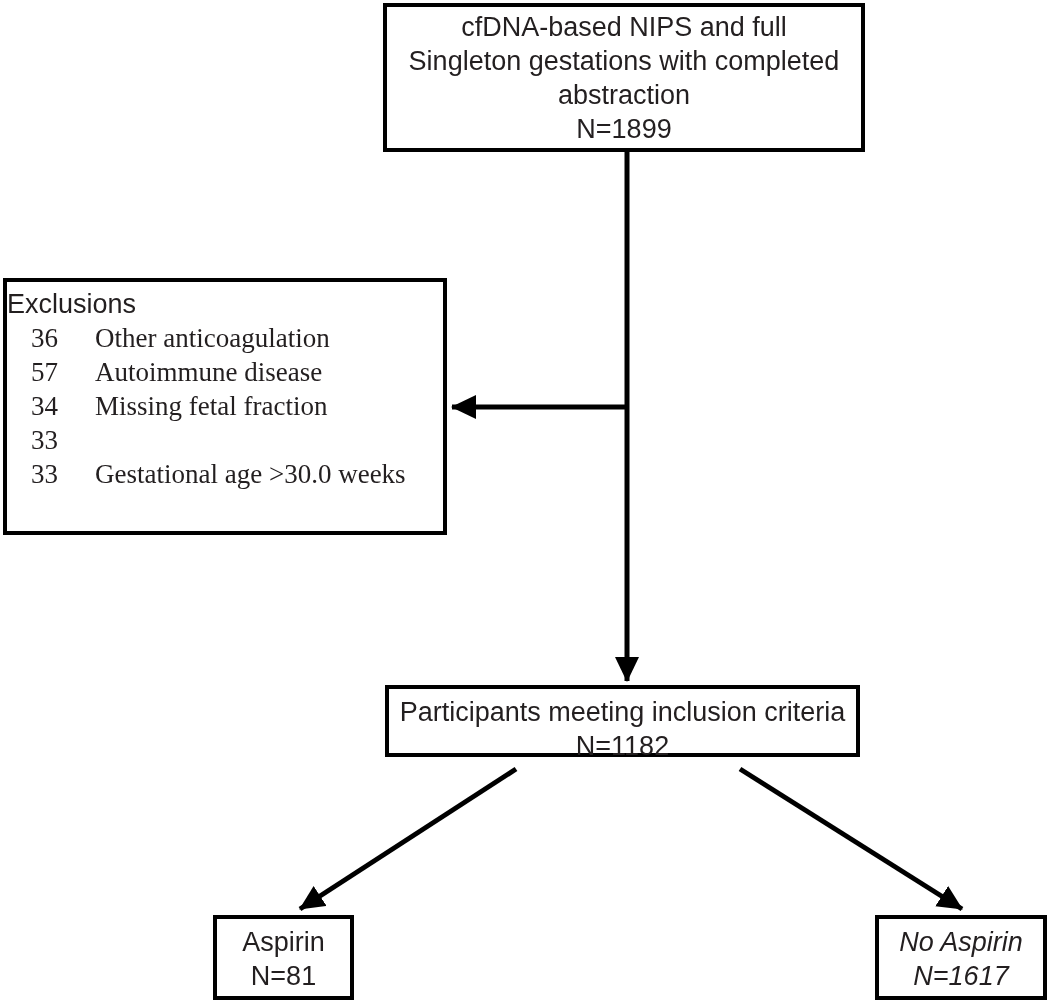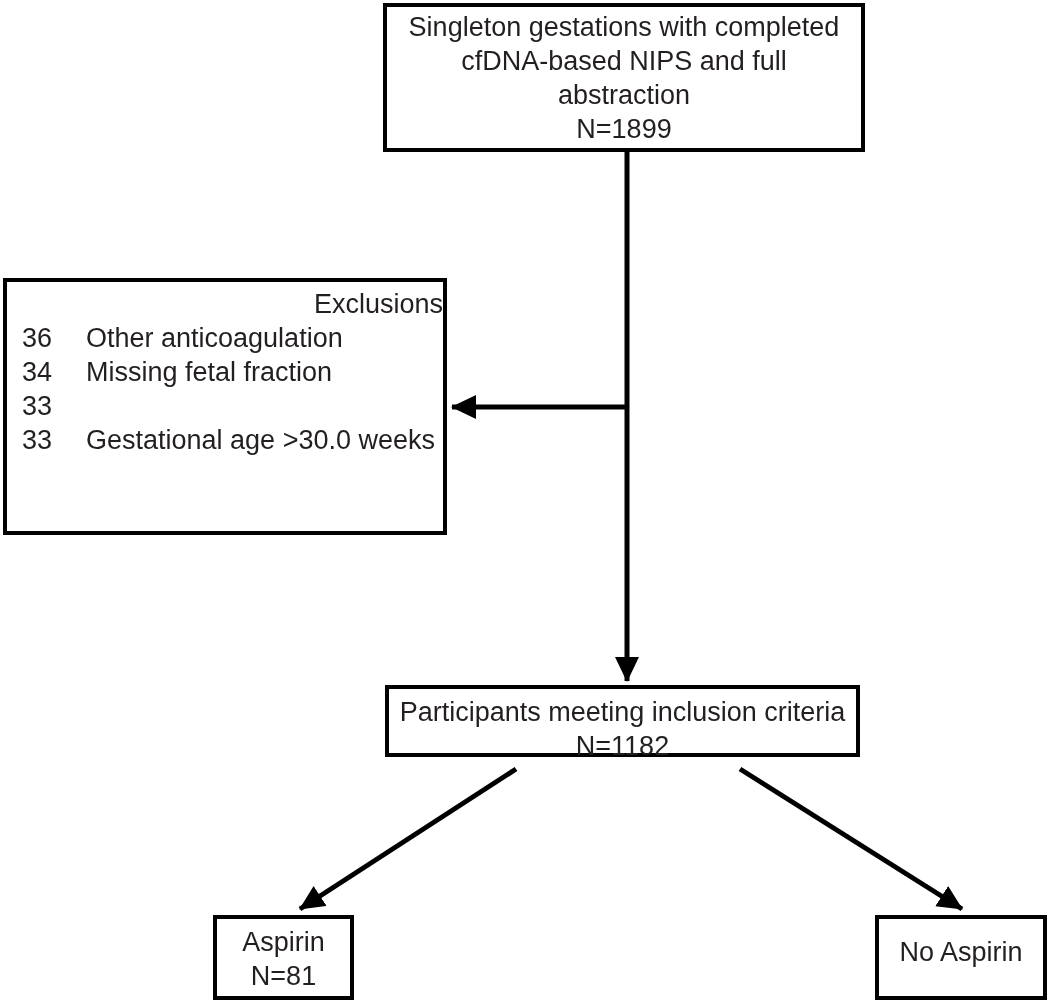--- a/index.html
+++ b/index.html
@@ -34,27 +34,28 @@
     line-height: 34px;
     text-align: center;
   }
   .line {
     white-space: nowrap;
   }
   #top-box        { left: 383px; top: 3px;   width: 482px; height: 149px; padding-top: 3px; }
   #exclusions-box { left: 3px;   top: 278px; width: 444px; height: 257px; padding-top: 5px; text-align: left; }
   #inclusion-box  { left: 385px; top: 685px; width: 475px; height: 72px;  padding-top: 6px; }
   #aspirin-box    { left: 213px; top: 915px; width: 141px; height: 85px;  padding-top: 6px; }
-  #no-aspirin-box { left: 875px; top: 915px; width: 172px; height: 85px;  padding-top: 16px; }
+  #no-aspirin-box { left: 875px; top: 915px; width: 172px; height: 85px;  padding-top: 6px; font-style: italic; }
   .excl-title {
-    text-align: right;
+    text-align: left;
   }
   .excl-row {
     display: flex;
-    padding-left: 15px;
+    padding-left: 24px;
+    font-family: Liberation Serif, serif;
   }
   .excl-count {
     flex: none;
     width: 64px;
   }
   .excl-label {
     flex: 1;
     white-space: nowrap;
   }
 </style>
@@ -69,31 +70,35 @@
         <path d="M0,0 L25,12 L0,24 Z" fill="#000000"></path>
       </marker>
     </defs>
     <line x1="627" y1="152" x2="627" y2="681" marker-end="url(#ah)"></line>
     <line x1="627" y1="407" x2="452" y2="407" marker-end="url(#ah)"></line>
     <line x1="516" y1="769" x2="300" y2="909" marker-end="url(#ah)"></line>
     <line x1="740" y1="769" x2="962" y2="909" marker-end="url(#ah)"></line>
   </svg>
 
   <div class="box" id="top-box">
+    <div class="line">cfDNA-based NIPS and full</div>
     <div class="line">Singleton gestations with completed</div>
-    <div class="line">cfDNA-based NIPS and full</div>
     <div class="line">abstraction</div>
     <div class="line">N=1899</div>
   </div>
 
   <div class="box" id="exclusions-box">
     <div class="excl-title">Exclusions</div>
     <div class="excl-row">
       <span class="excl-count">36</span>
       <span class="excl-label">Other anticoagulation</span>
+    </div>
+    <div class="excl-row">
+      <span class="excl-count">57</span>
+      <span class="excl-label">Autoimmune disease</span>
     </div>
     <div class="excl-row">
       <span class="excl-count">34</span>
       <span class="excl-label">Missing fetal fraction</span>
     </div>
     <div class="excl-row">
       <span class="excl-count">33</span>
     </div>
     <div class="excl-row">
       <span class="excl-count">33</span>
@@ -106,15 +111,16 @@
     <div class="line">N=1182</div>
   </div>
 
   <div class="box" id="aspirin-box">
     <div class="line">Aspirin</div>
     <div class="line">N=81</div>
   </div>
 
   <div class="box" id="no-aspirin-box">
     <div class="line">No Aspirin</div>
+    <div class="line">N=1617</div>
   </div>
 
 </div>
 
 </body></html>

